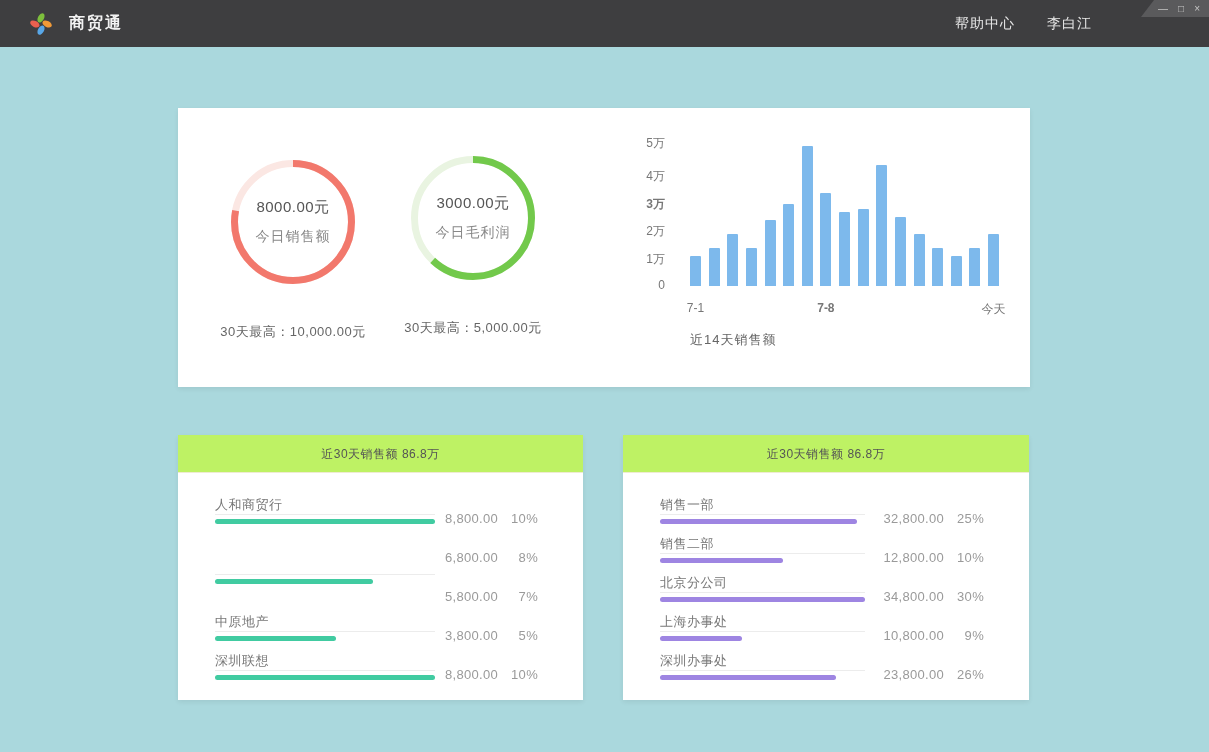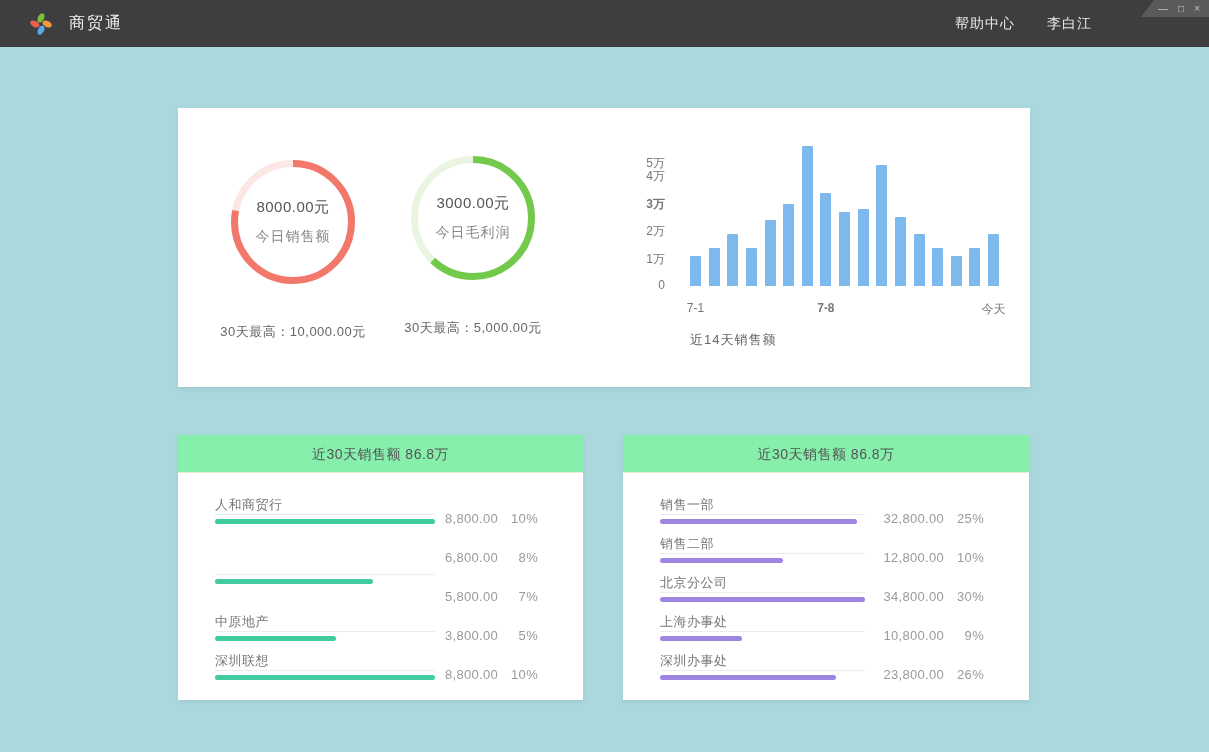--- a/index.html
+++ b/index.html
@@ -4,21 +4,21 @@
 <style>
   * { margin:0; padding:0; box-sizing:border-box; }
   html,body { width:1209px; height:752px; overflow:hidden;
     font-family:"Liberation Sans","DejaVu Sans",sans-serif; }
   body { background:#aad8dd; }
 
   
   .titlebar { position:relative; width:100%; height:47px; background:#3e3e40;
     display:flex; align-items:center; }
   .logo { width:26px; height:26px; margin-left:28px; }
-  .app-title { color:#f2f2f2; font-size:16px; margin-left:15px; letter-spacing:2px; }
+  .app-title { color:#f2f2f2; font-size:16px; margin-left:15px; letter-spacing:2px;font-weight:bold; }
   .nav { margin-left:auto; margin-right:117px; display:flex; gap:32px; }
   .nav span { color:#e8e8e8; font-size:14px; cursor:pointer; letter-spacing:1px; }
   .winctl { position:absolute; right:0; top:0; width:68px; height:17px; background:#5a5a5c;
     clip-path:polygon(13px 0,100% 0,100% 100%,0 100%);
     display:flex; align-items:center; justify-content:flex-end;
     gap:10px; padding:0 9px 0 16px; }
   .winctl span { color:#c6c6c6; font-size:10px; line-height:15px; cursor:pointer; }
 
   
   .main { position:relative; width:1209px; height:705px; }
@@ -46,22 +46,22 @@
   .plot { position:absolute; left:87px; top:13px; width:309px; height:138px;
     display:flex; justify-content:space-between; align-items:flex-end; }
   .plot .bar { width:11px; border-radius:1px 1px 0 0; }
   .x-tick { position:absolute; top:166px; transform:translateX(-50%);
     font-size:12px; color:#777; white-space:nowrap; }
   .chart-caption { position:absolute; top:196px; left:87px; width:309px;
     text-align:left; font-size:13px; color:#666; letter-spacing:1px; }
 
   
   .panel-header { height:38px; line-height:38px; text-align:center;
-    background:#86efac; border-bottom:1px solid #efebd2;
-    font-size:14px; color:#555; letter-spacing:.5px; }
+    background:#bef264; border-bottom:1px solid #efebd2;
+    font-size:12px; color:#555; letter-spacing:.5px; }
   .rows { padding:23px 45px 0 37px; }
   .list-row { height:39px; display:flex; }
   .bar-col { width:220px; }
   #department-panel .bar-col { width:205px; }
   .row-label { font-size:13px; color:#777; height:18px; letter-spacing:.5px; }
   .track { border-top:1px solid #ececec; padding-top:4px; }
   .fill { height:5px; border-radius:3px; }
   .val-col { flex:1; display:flex; justify-content:flex-end; align-items:flex-end;
     padding-bottom:9px; font-size:13px; color:#9a9a9a; letter-spacing:.3px; }
   .pct { width:40px; text-align:right; }
@@ -128,21 +128,21 @@
       <div class="gauge-foot">30天最高：5,000.00元</div>
     </div>
 
     <div class="chart">
       <div id="yAxis">
           <span class="y-tick" style="top: 143px;">0</span>
           <span class="y-tick" style="top: 115.5px;">1万</span>
           <span class="y-tick" style="top: 88px;">2万</span>
           <span class="y-tick" style="top: 60.5px; font-weight: bold;">3万</span>
           <span class="y-tick" style="top: 33px;">4万</span>
-          <span class="y-tick" style="top: 20px;">5万</span>
+          <span class="y-tick" style="top: 0;">5万</span>
         </div>
       <div class="plot" id="plot">
           <div class="bar" style="height: 30.25px; background: rgb(125, 185, 236);"></div>
           <div class="bar" style="height: 38.5px; background: rgb(125, 185, 236);"></div>
           <div class="bar" style="height: 52.25px; background: rgb(125, 185, 236);"></div>
           <div class="bar" style="height: 38.5px; background: rgb(125, 185, 236);"></div>
           <div class="bar" style="height: 66px; background: rgb(125, 185, 236);"></div>
           <div class="bar" style="height: 82.5px; background: rgb(125, 185, 236);"></div>
           <div class="bar" style="height: 140.25px; background: rgb(125, 185, 236);"></div>
           <div class="bar" style="height: 93.5px; background: rgb(125, 185, 236);"></div>

